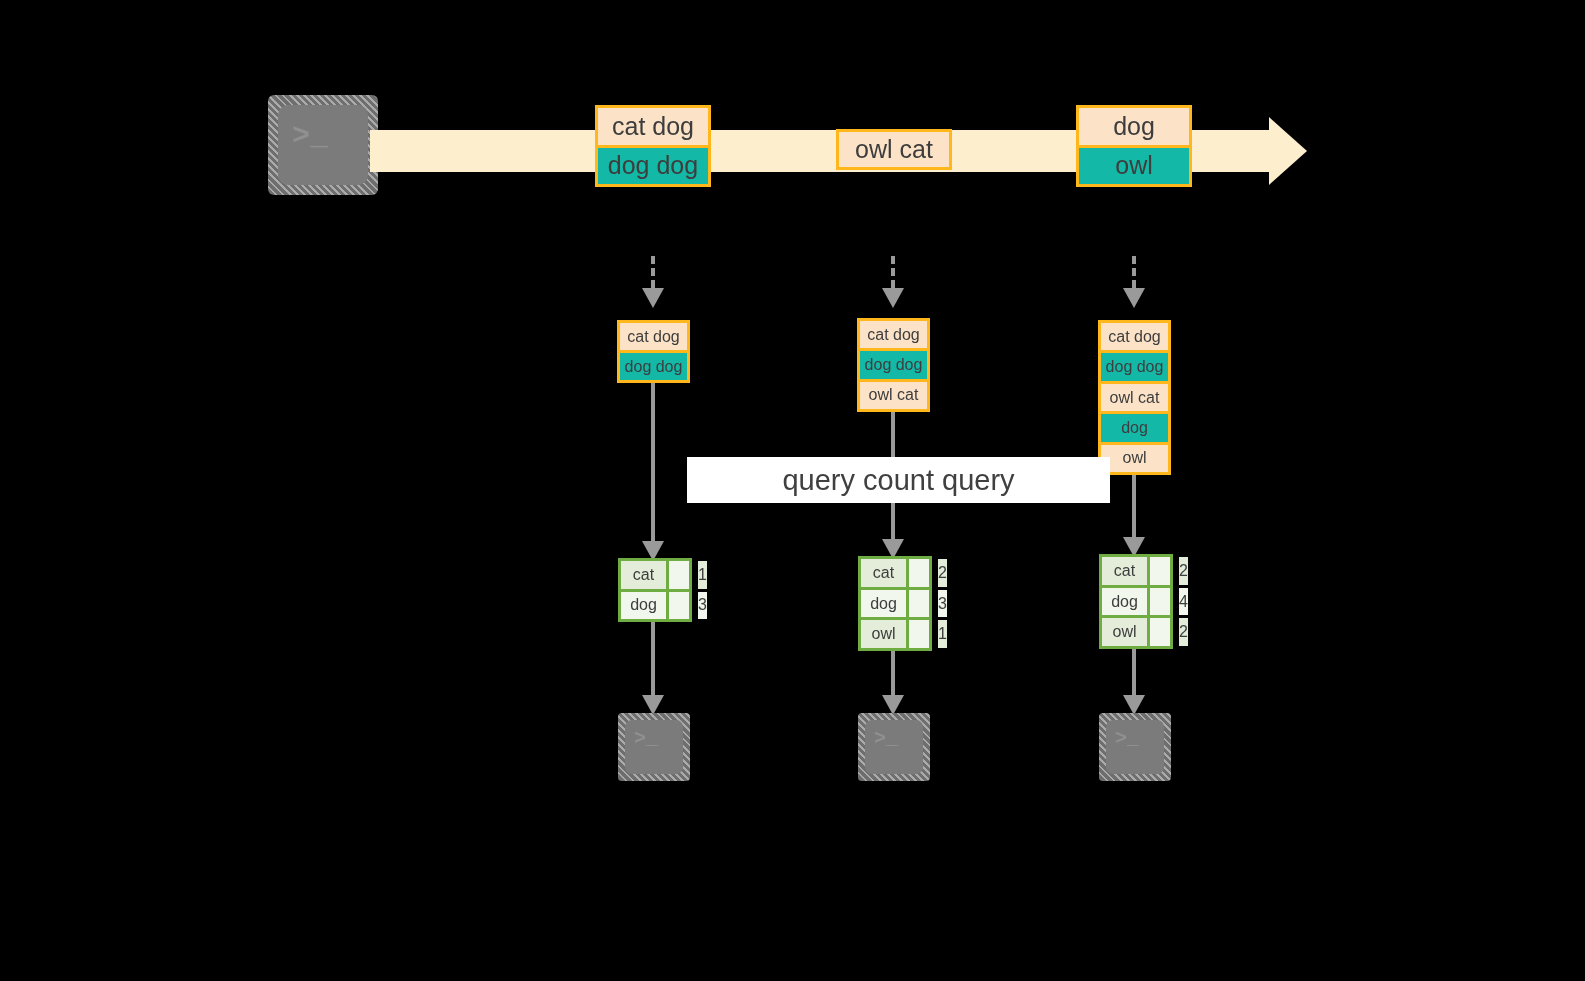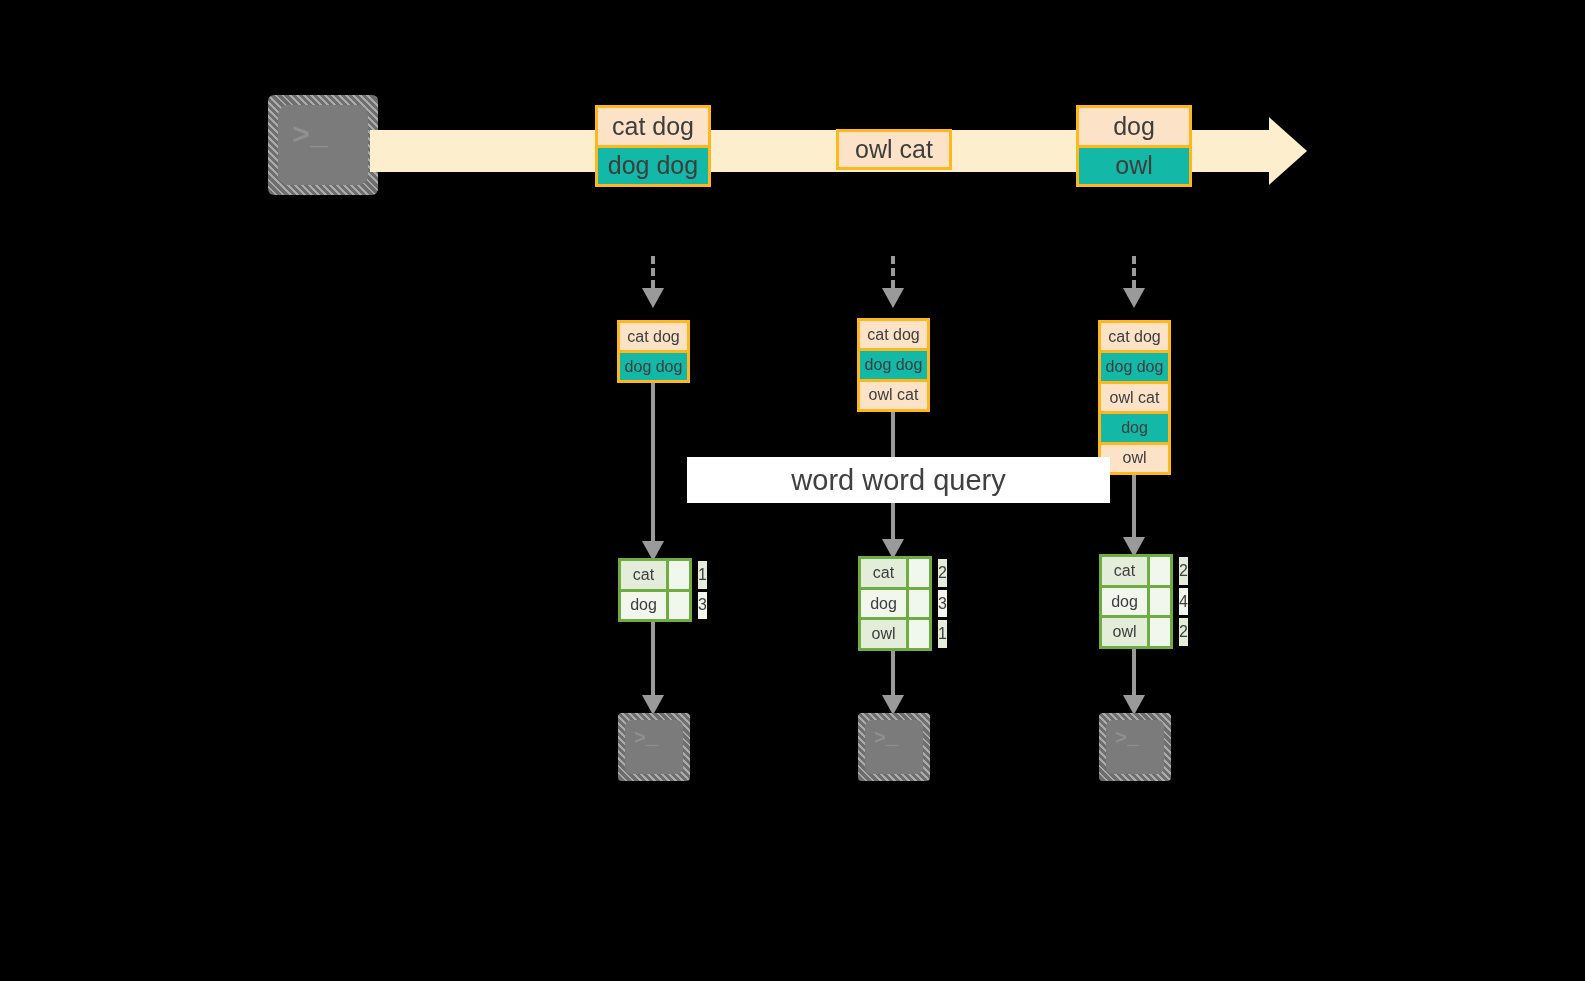--- a/index.html
+++ b/index.html
@@ -283,16 +283,16 @@
   <div class="vline" style="left:1132px; top:649px; height:46px;"></div>
   <div class="vhead" style="left:1123px; top:695px;"></div>
 
   <div class="term small" style="left:1099px; top:713px; width:72px; height:68px;">
     <div class="inner">
       <span class="prompt" style="left:9px; top:9px; font-size:20px;">&gt;_</span>
     </div>
   </div>
 
   <div class="banner" style="left:687px; top:457px; width:423px; height:46px;">
-    <span class="label">word word query</span>
+    <span class="label">query count query</span>
   </div>
 
 </div>
 
 </body></html>

